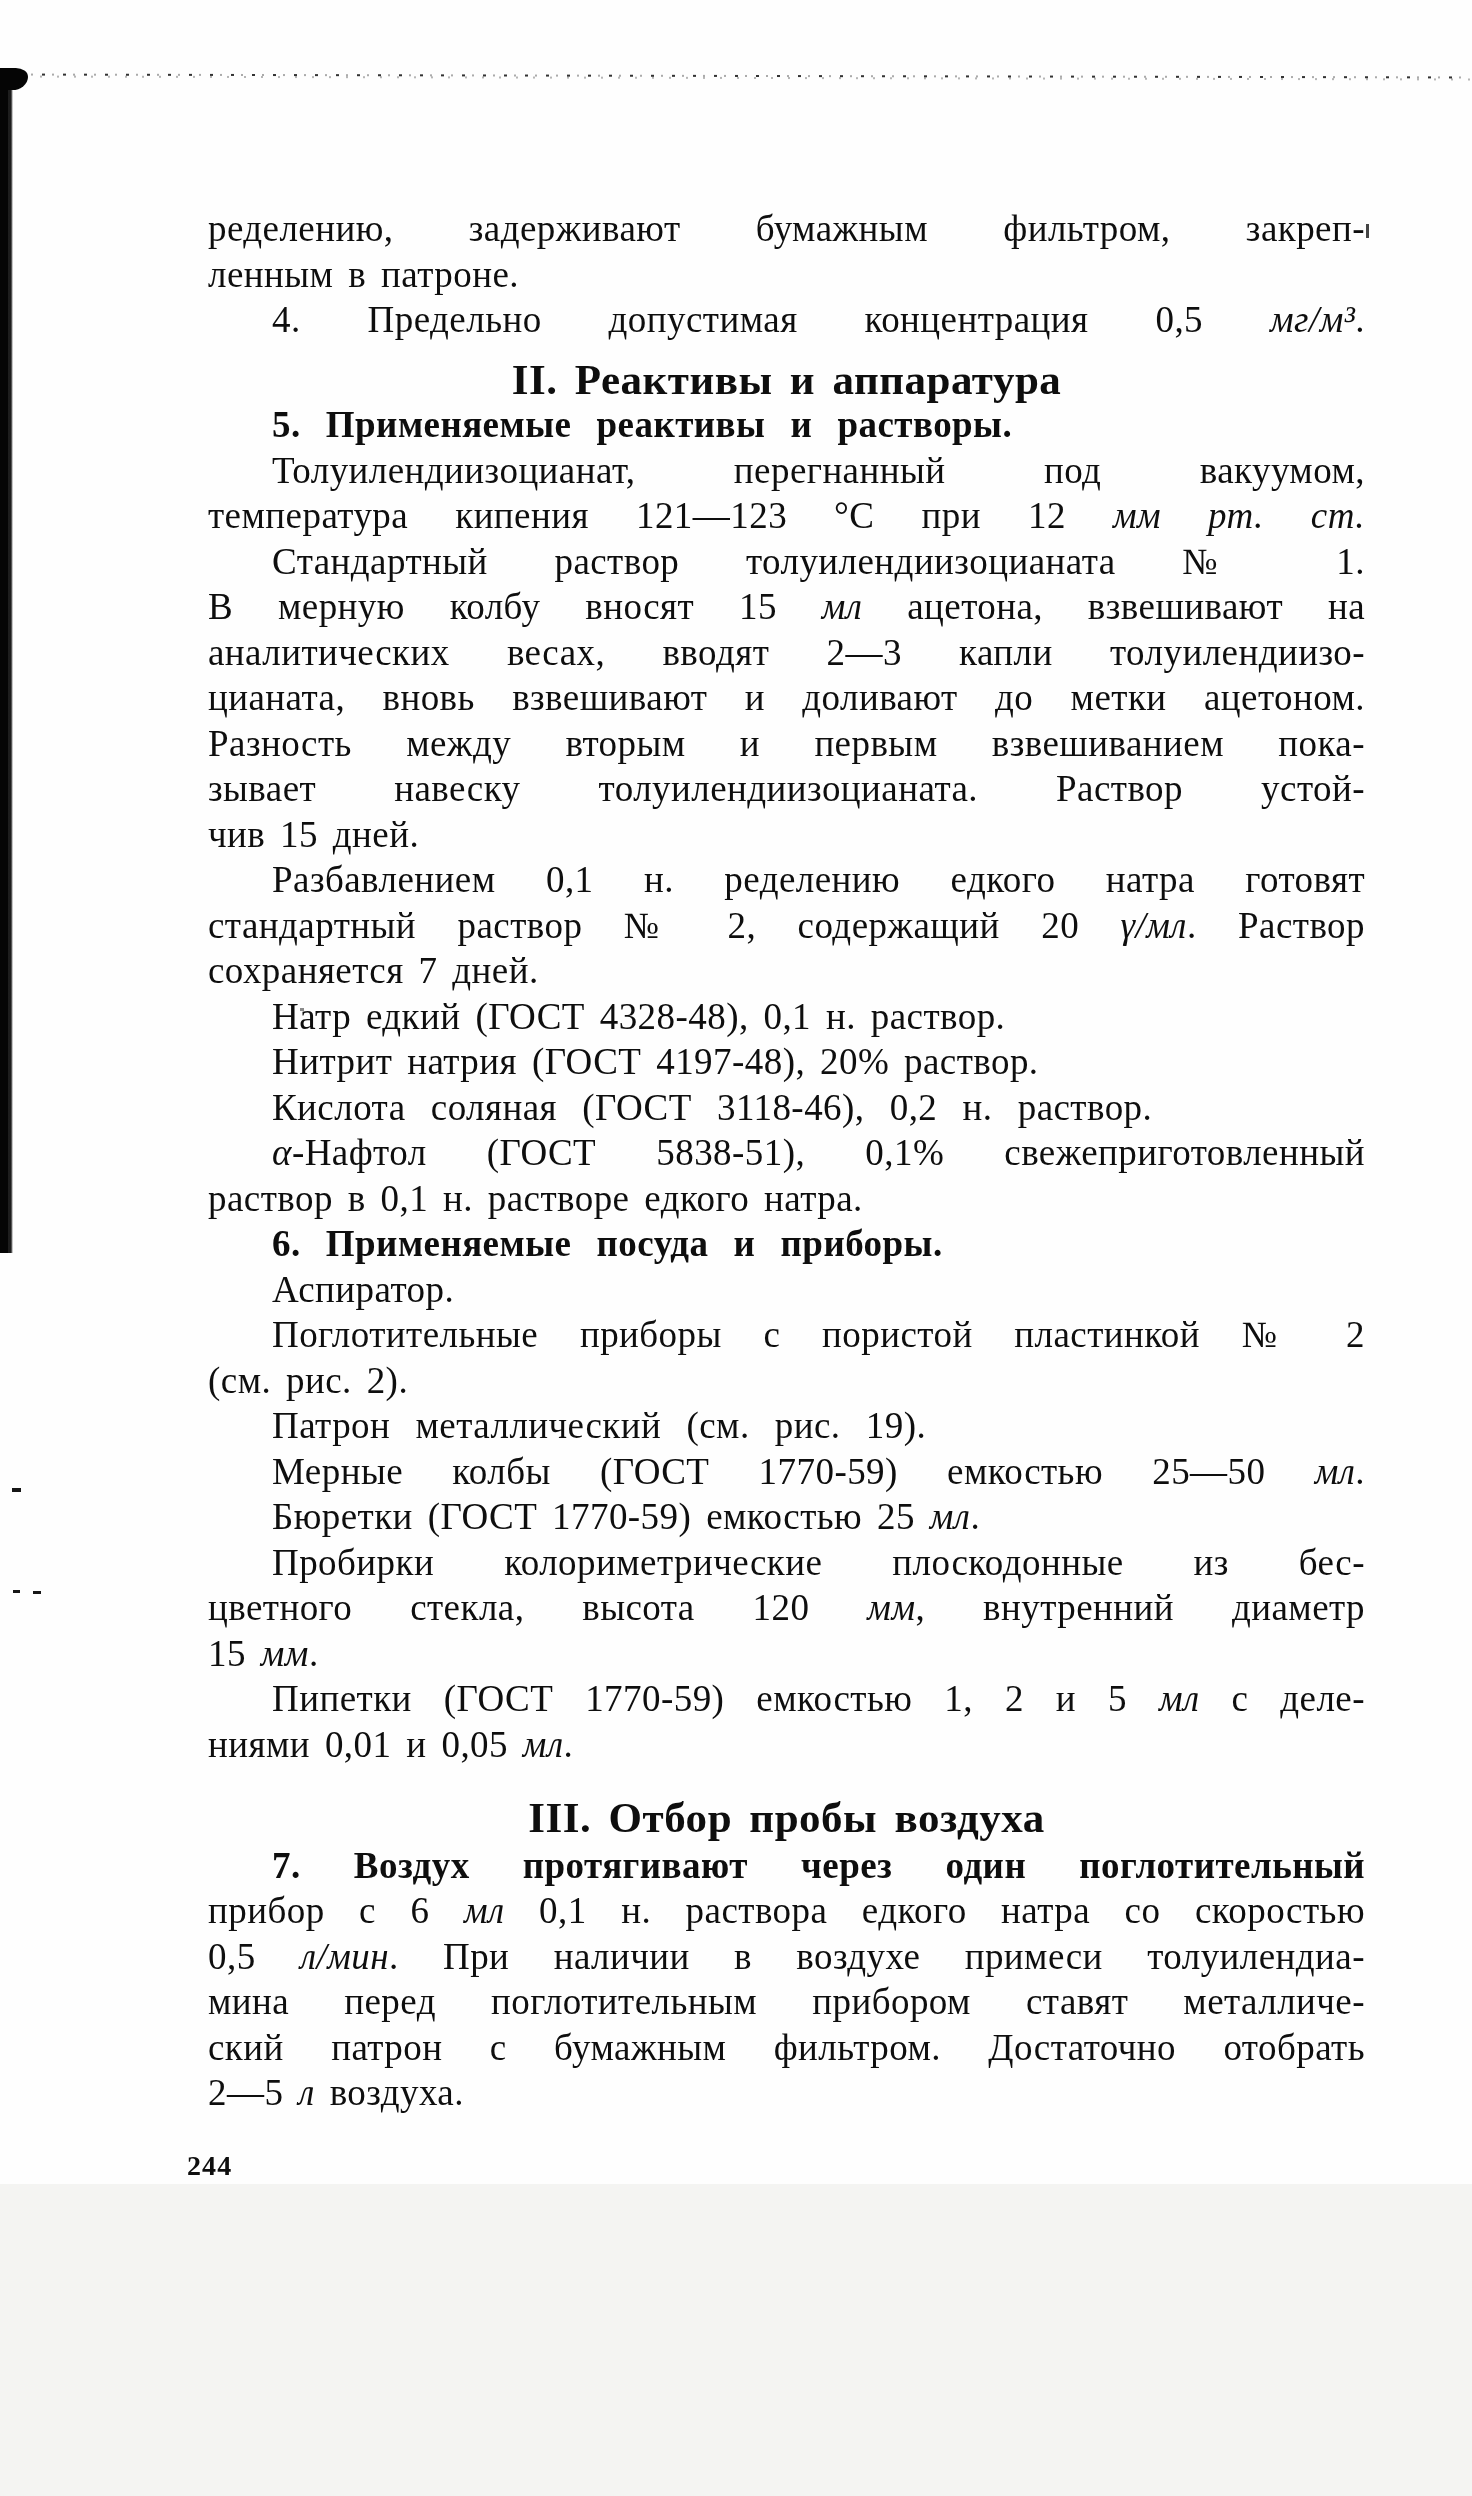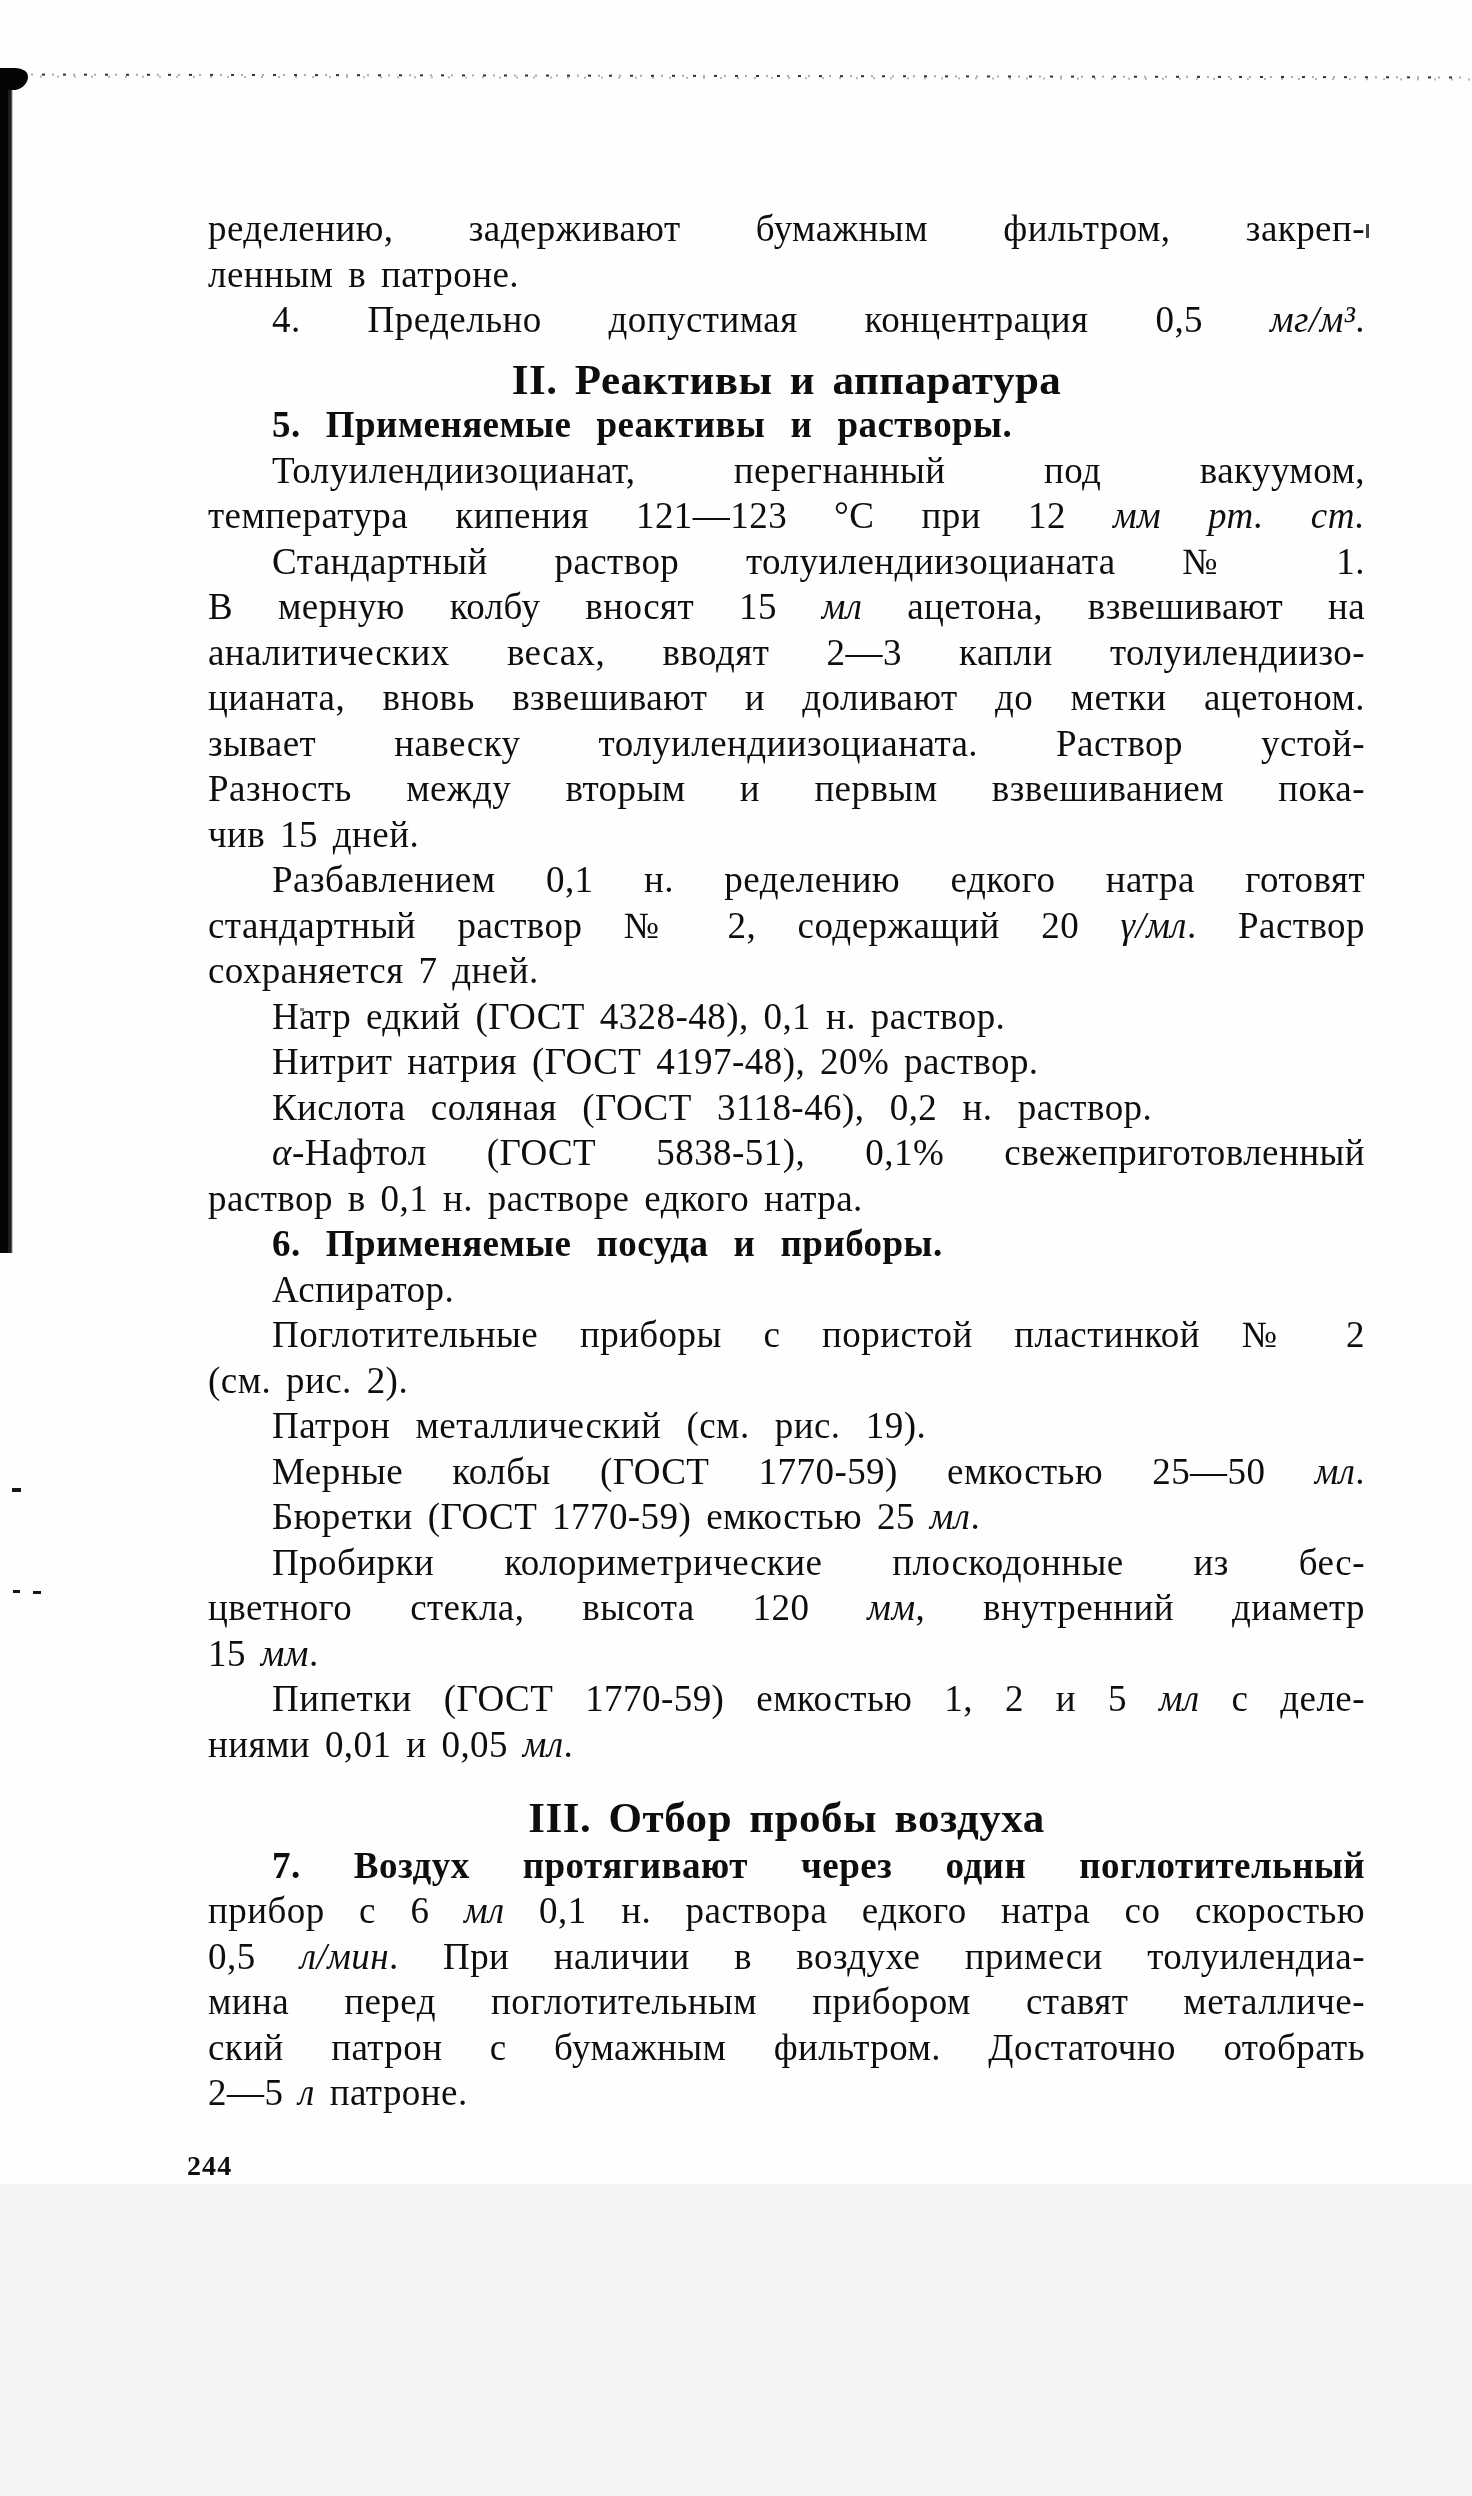--- a/index.html
+++ b/index.html
@@ -100,22 +100,22 @@
       <div class="line"><span>ленным в патроне.</span></div>
       <div class="line just indent"><span>4. Предельно допустимая концентрация 0,5 </span><span class="it">мг/м³</span><span>.</span></div>
       <div class="line center bold big" style="margin-top: 14px;"><span>II. Реактивы и аппаратура</span></div>
       <div class="line bold indent spread" style=""><span>5. Применяемые реактивы и растворы.</span></div>
       <div class="line just indent"><span>Толуилендиизоцианат, перегнанный под вакуумом,</span></div>
       <div class="line just"><span>температура кипения 121—123 °С при 12 </span><span class="it">мм рт. ст.</span></div>
       <div class="line just indent"><span>Стандартный раствор толуилендиизоцианата № 1.</span></div>
       <div class="line just"><span>В мерную колбу вносят 15 </span><span class="it">мл</span><span> ацетона, взвешивают на</span></div>
       <div class="line just"><span>аналитических весах, вводят 2—3 капли толуилендиизо-</span></div>
       <div class="line just"><span>цианата, вновь взвешивают и доливают до метки ацетоном.</span></div>
+      <div class="line just"><span>Разность между вторым и первым взвешиванием пока-</span></div>
       <div class="line just"><span>зывает навеску толуилендиизоцианата. Раствор устой-</span></div>
-      <div class="line just"><span>Разность между вторым и первым взвешиванием пока-</span></div>
       <div class="line"><span>чив 15 дней.</span></div>
       <div class="line just indent"><span>Разбавлением 0,1 н. ределению едкого натра готовят</span></div>
       <div class="line just"><span>стандартный раствор № 2, содержащий 20 </span><span class="it">γ/мл</span><span>. Раствор</span></div>
       <div class="line"><span>сохраняется 7 дней.</span></div>
       <div class="line indent"><span>Натр едкий (ГОСТ 4328-48), 0,1 н. раствор.</span></div>
       <div class="line indent"><span>Нитрит натрия (ГОСТ 4197-48), 20% раствор.</span></div>
       <div class="line indent spread"><span>Кислота соляная (ГОСТ 3118-46), 0,2 н. раствор.</span></div>
       <div class="line just indent"><span class="it">α</span><span>-Нафтол (ГОСТ 5838-51), 0,1% свежеприготовленный</span></div>
       <div class="line"><span>раствор в 0,1 н. растворе едкого натра.</span></div>
       <div class="line bold indent spread"><span>6. Применяемые посуда и приборы.</span></div>
@@ -129,21 +129,21 @@
       <div class="line just"><span>цветного стекла, высота 120 </span><span class="it">мм</span><span>, внутренний диаметр</span></div>
       <div class="line"><span>15 </span><span class="it">мм</span><span>.</span></div>
       <div class="line just indent"><span>Пипетки (ГОСТ 1770-59) емкостью 1, 2 и 5 </span><span class="it">мл</span><span> с деле-</span></div>
       <div class="line"><span>ниями 0,01 и 0,05 </span><span class="it">мл</span><span>.</span></div>
       <div class="line center bold big" style="margin-top: 28px;"><span>III. Отбор пробы воздуха</span></div>
       <div class="line just indent" style="margin-top: 2px; font-weight: bold;"><span>7. Воздух протягивают через один поглотительный</span></div>
       <div class="line just"><span>прибор с 6 </span><span class="it">мл</span><span> 0,1 н. раствора едкого натра со скоростью</span></div>
       <div class="line just"><span>0,5 </span><span class="it">л/мин</span><span>. При наличии в воздухе примеси толуилендиа-</span></div>
       <div class="line just"><span>мина перед поглотительным прибором ставят металличе-</span></div>
       <div class="line just"><span>ский патрон с бумажным фильтром. Достаточно отобрать</span></div>
-      <div class="line"><span>2—5 </span><span class="it">л</span><span> патроне.</span></div>
+      <div class="line"><span>2—5 </span><span class="it">л</span><span> воздуха.</span></div>
     </div>
 
   <div class="page-number">244</div>
 
   <div class="speck s1"></div>
   <div class="speck s2"></div>
   <div class="speck s3"></div>
   <div class="speck s4"></div>
   <div class="speck s5"></div>
   <div class="speck s6"></div>

